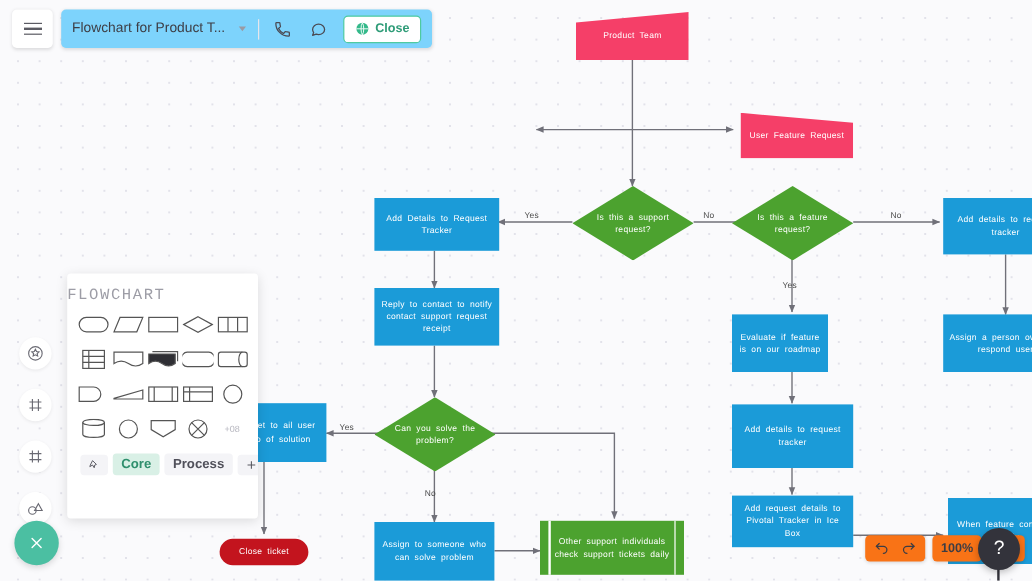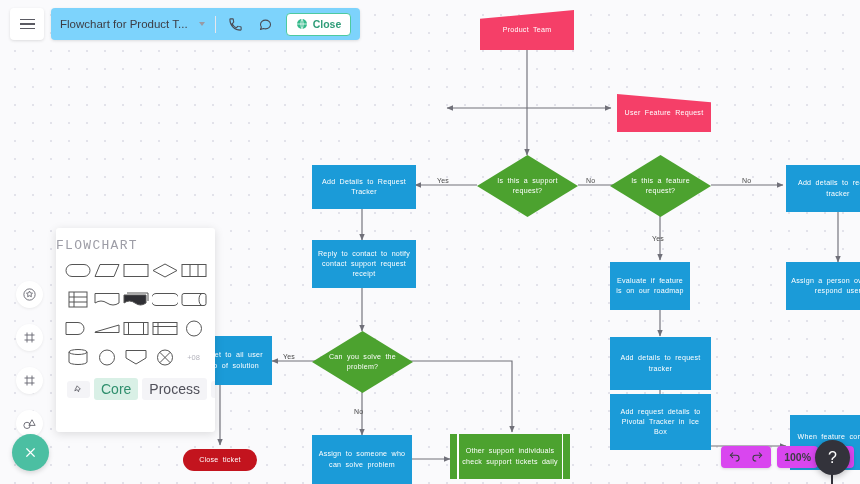--- a/index.html
+++ b/index.html
@@ -101,37 +101,37 @@
   .panel{
     position:absolute;left:56px;top:228px;width:159px;height:204px;
     background:#fff;border-radius:3px;box-shadow:0 2px 10px rgba(0,0,0,.13);
     z-index:30;overflow:hidden;
   }
   .panel-ttl{font-size:13px;letter-spacing:1.3px;color:#9d9da6;padding:10px 0 6px 0;font-family:Liberation Mono, monospace;}
   .grid{display:grid;grid-template-columns:repeat(5,1fr);padding:0 7px;row-gap:7px;}
   .gcell{height:22px;display:flex;align-items:center;justify-content:center;}
   .plus08{font-size:7.5px;color:#b4b4bd;}
   .tabs{display:flex;align-items:center;gap:4px;padding:6px 9px 6px 11px;margin-top:4px;}
-  .tab{font-size:14px;color:#50505a;padding:3px 7px;border-radius:3px;font-weight:normal;}
+  .tab{font-size:11px;color:#50505a;padding:3px 7px;border-radius:3px;font-weight:bold;}
   .tab.active{background:#d9f0e6;color:#2f8f6d;}
   .tab.plain{background:#f4f4f7;}
   .tab.pin,.tab.add{background:#f4f4f7;padding:3px 6px;display:flex;align-items:center;}
   .srow{display:flex;align-items:center;gap:7px;padding:9px 11px;border-top:1px solid #eeeef2;}
   .sinput{flex:1;font-size:9.8px;color:#a7a7b1;}
   .kebab{display:flex;flex-direction:column;gap:2px;}
   .kebab b{width:2.2px;height:2.2px;border-radius:50%;background:#8d8d97;display:block;}
 
   
   .fab-close{
     position:absolute;left:12px;top:434px;width:37px;height:37px;border-radius:50%;
     background:#4bbfa2;display:flex;align-items:center;justify-content:center;z-index:36;
     box-shadow:0 2px 5px rgba(0,0,0,.15);
   }
   .btm{position:absolute;right:0px;top:446px;display:flex;align-items:center;gap:0;z-index:36;}
-  .btm-grp{background:#d946ef;border-radius:4px;box-shadow:0 1px 3px rgba(0,0,0,.13);
+  .btm-grp{background:#f97316;border-radius:4px;box-shadow:0 1px 3px rgba(0,0,0,.13);
     display:flex;align-items:center;height:22px;padding:0 7px;gap:8px;margin-right:6px;}
   .zoom-val{font-size:10.5px;color:#3d3d44;font-weight:bold;}
   .help{
     position:absolute;left:815px;top:440px;width:35px;height:35px;border-radius:50%;
     background:#33333b;color:#fff;display:flex;align-items:center;justify-content:center;
     font-size:16px;z-index:37;box-shadow:0 2px 6px rgba(0,0,0,.25);
   }
   .help-tail{position:absolute;left:831px;top:472px;width:1.5px;height:12px;background:#33333b;z-index:36;}
 </style>
 </head>
@@ -220,21 +220,21 @@
     </div>
     <div class="node n-blue" style="left:786px;top:262px;width:104px;height:48px;">
       <span>Assign a person own and respond user</span>
     </div>
     <div class="node n-blue" style="left:610px;top:262px;width:80px;height:48px;">
       <span>Evaluate if feature is on our roadmap</span>
     </div>
     <div class="node n-blue" style="left:610px;top:337px;width:101px;height:53px;">
       <span>Add details to request tracker</span>
     </div>
-    <div class="node n-blue" style="left:610px;top:394px;width:101px;height:56px;justify-content:flex-end;">
+    <div class="node n-blue" style="left:610px;top:413px;width:101px;height:43px;justify-content:flex-end;">
       <span>Add request details to Pivotal Tracker in Ice Box</span>
     </div>
     <div class="node n-blue" style="left:790px;top:415px;width:100px;height:55px;">
       <span>When feature complete, notify</span>
     </div>
     <div class="node n-blue" style="left:198px;top:336px;width:74px;height:49px;">
       <span>cket to ail user to of solution</span>
     </div>
     <div class="node n-blue" style="left:312px;top:435px;width:100px;height:49px;">
       <span>Assign to someone who can solve problem</span>

